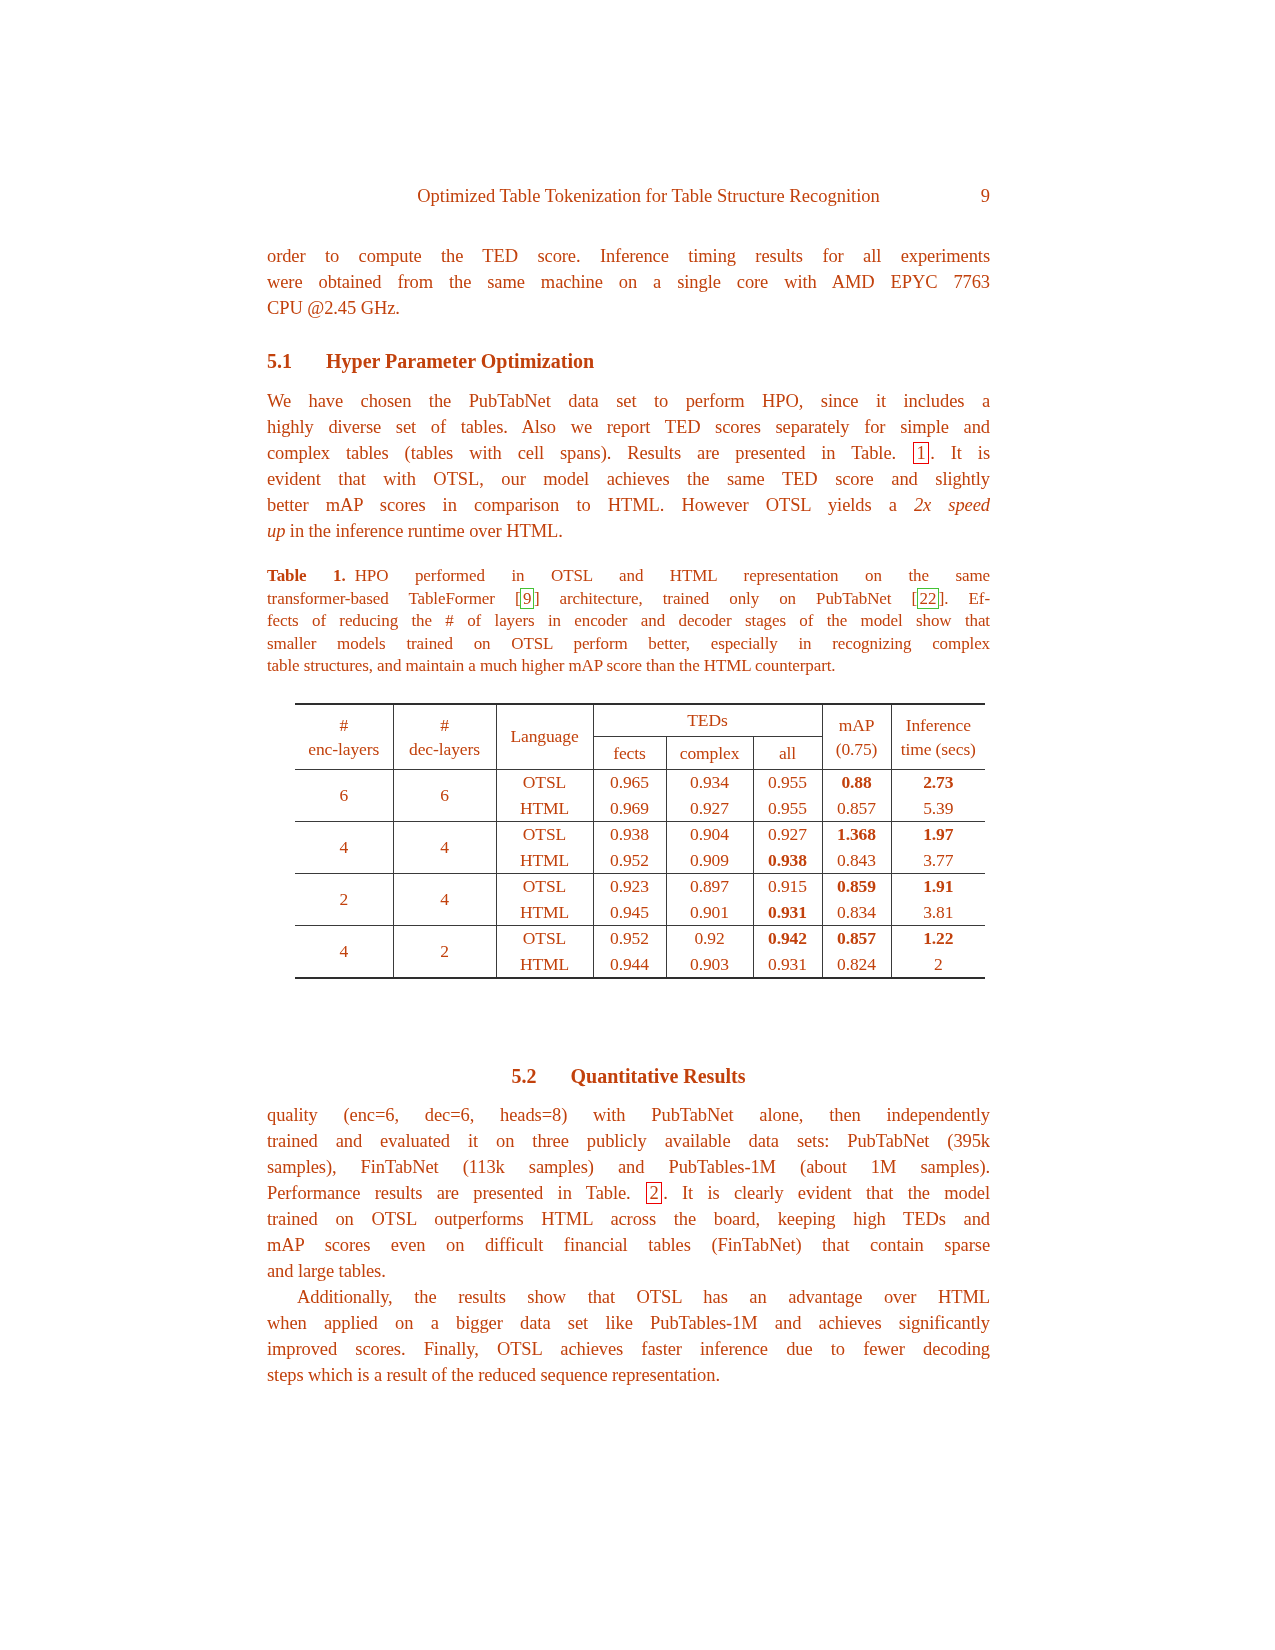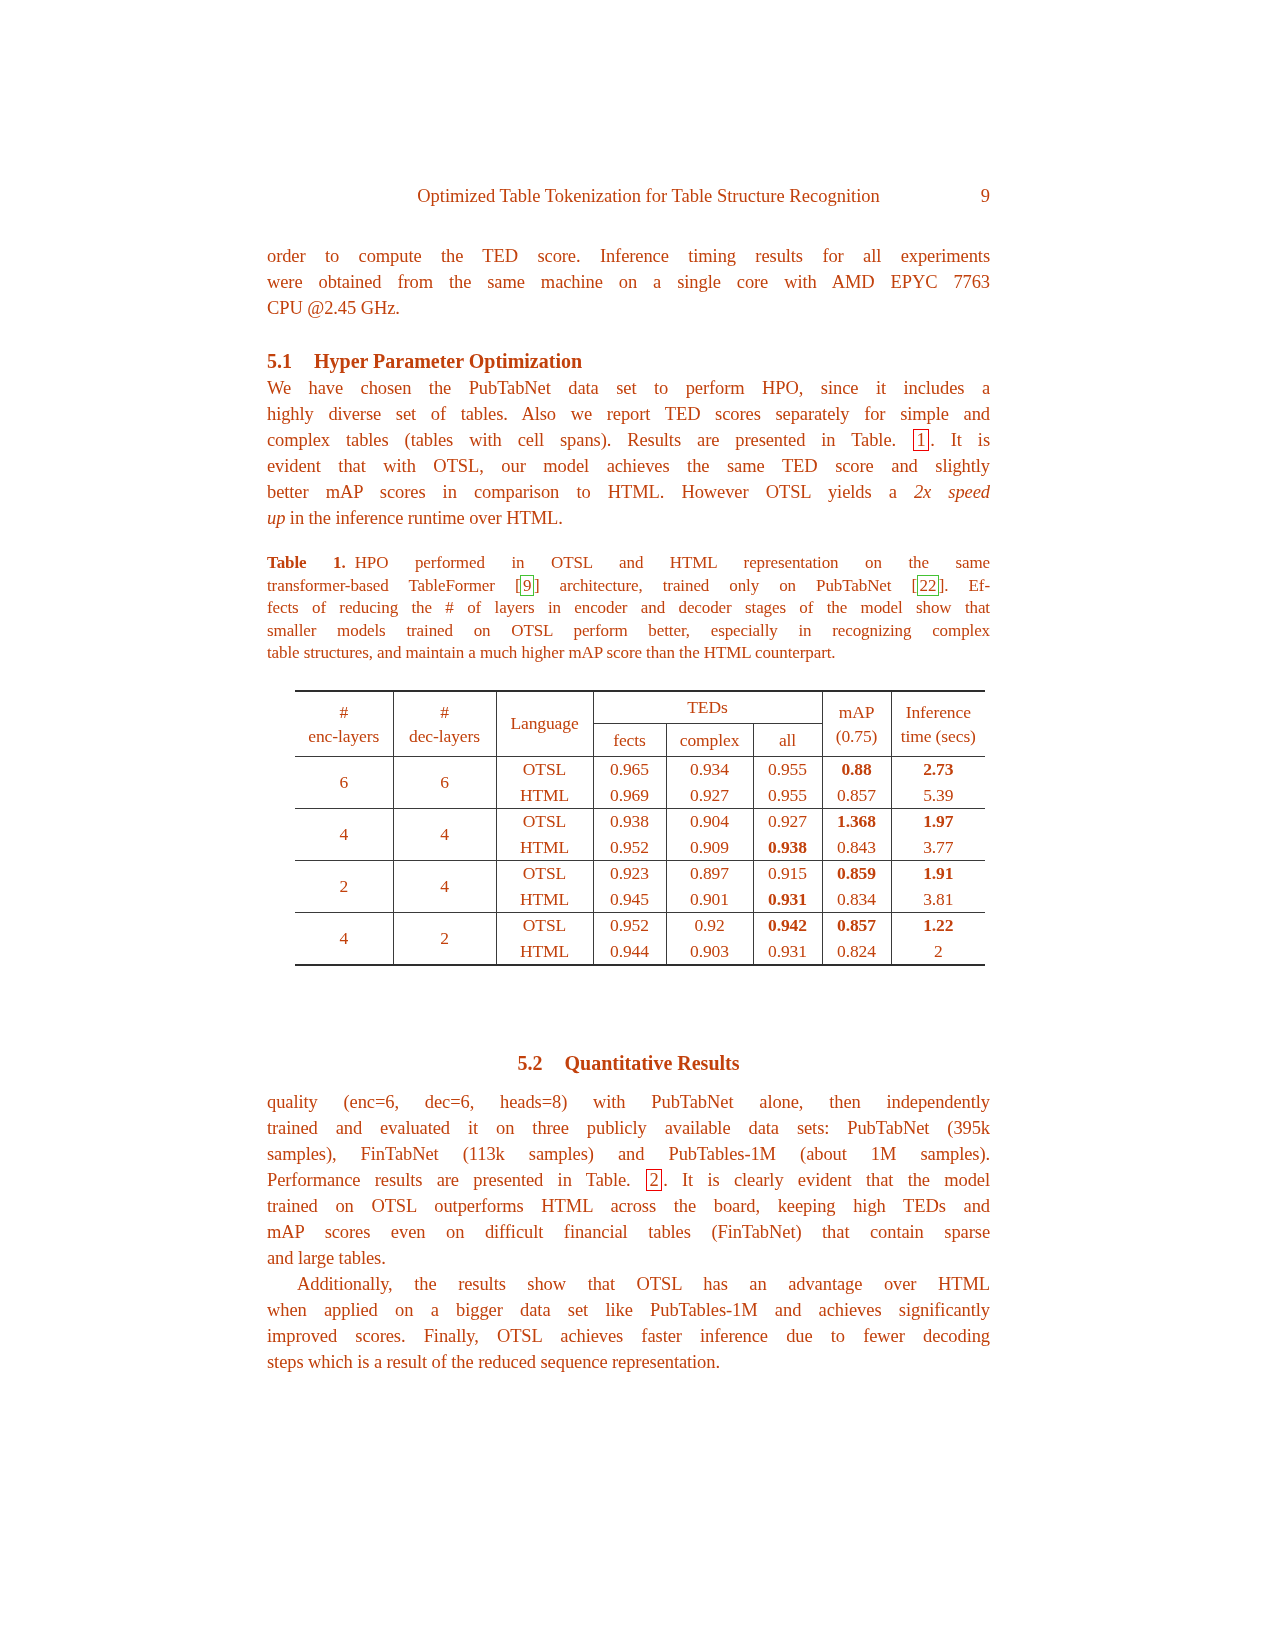--- a/index.html
+++ b/index.html
@@ -14,23 +14,23 @@
     position:absolute; top:184px; left:267px; width:723px;
     font-size:18.5px; line-height:24px;
   }
   .rh-title { text-align:center; padding-left:40px; }
   .rh-page { position:absolute; right:0; top:0; }
   .content { position:absolute; top:243px; left:267px; width:723px; font-size:18.5px; letter-spacing:-0.1px; }
   .ln { line-height:26px; text-align:justify; text-align-last:justify; }
   .ln.last { text-align-last:left; }
   .ln.indent { text-indent:30px; }
   .heading { font-weight:bold; font-size:20px; line-height:27px; letter-spacing:0; }
-  .heading .hnum { margin-right:22px; }
+  .heading .hnum { margin-right:34px; }
   .h51 { margin-top:27px; }
-  .p51 { }
+  .p51 { margin-top:13px; }
   .cap { margin-top:21px; font-size:17px; letter-spacing:-0.1px; }
   .cap .ln { line-height:22.5px; }
   .cap-label { font-weight:bold; margin-right:9px; }
   .refbox { border:1.5px solid #ee0000; padding:0 2.5px; margin:0 1px; }
   .citebox { border:1.5px solid #44c234; padding:0 1.5px; }
   .h52 { margin-top:84px;text-align:center; }
   .p52a { margin-top:12px; }
   
   .twrap { margin-top:25px; margin-left:28px; width:690px; }
   table.t1 {

